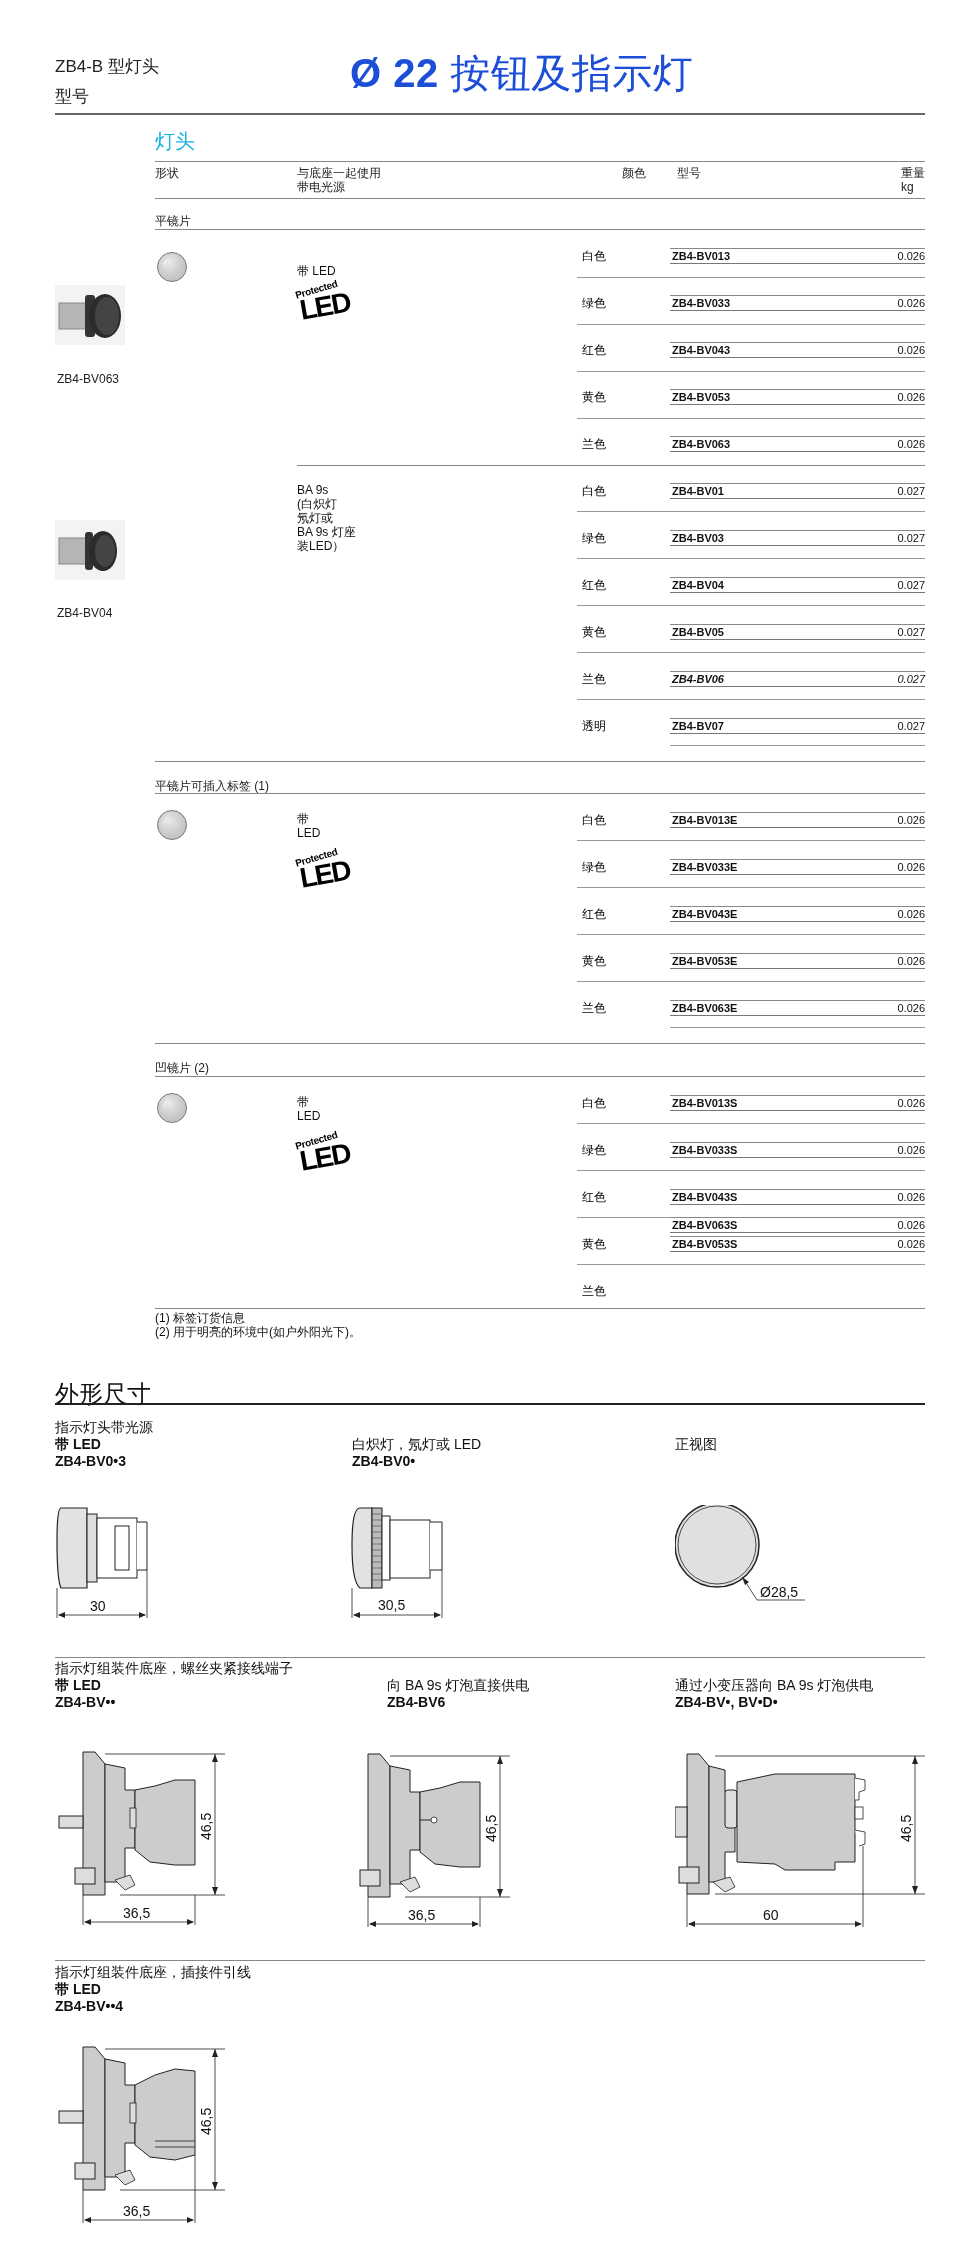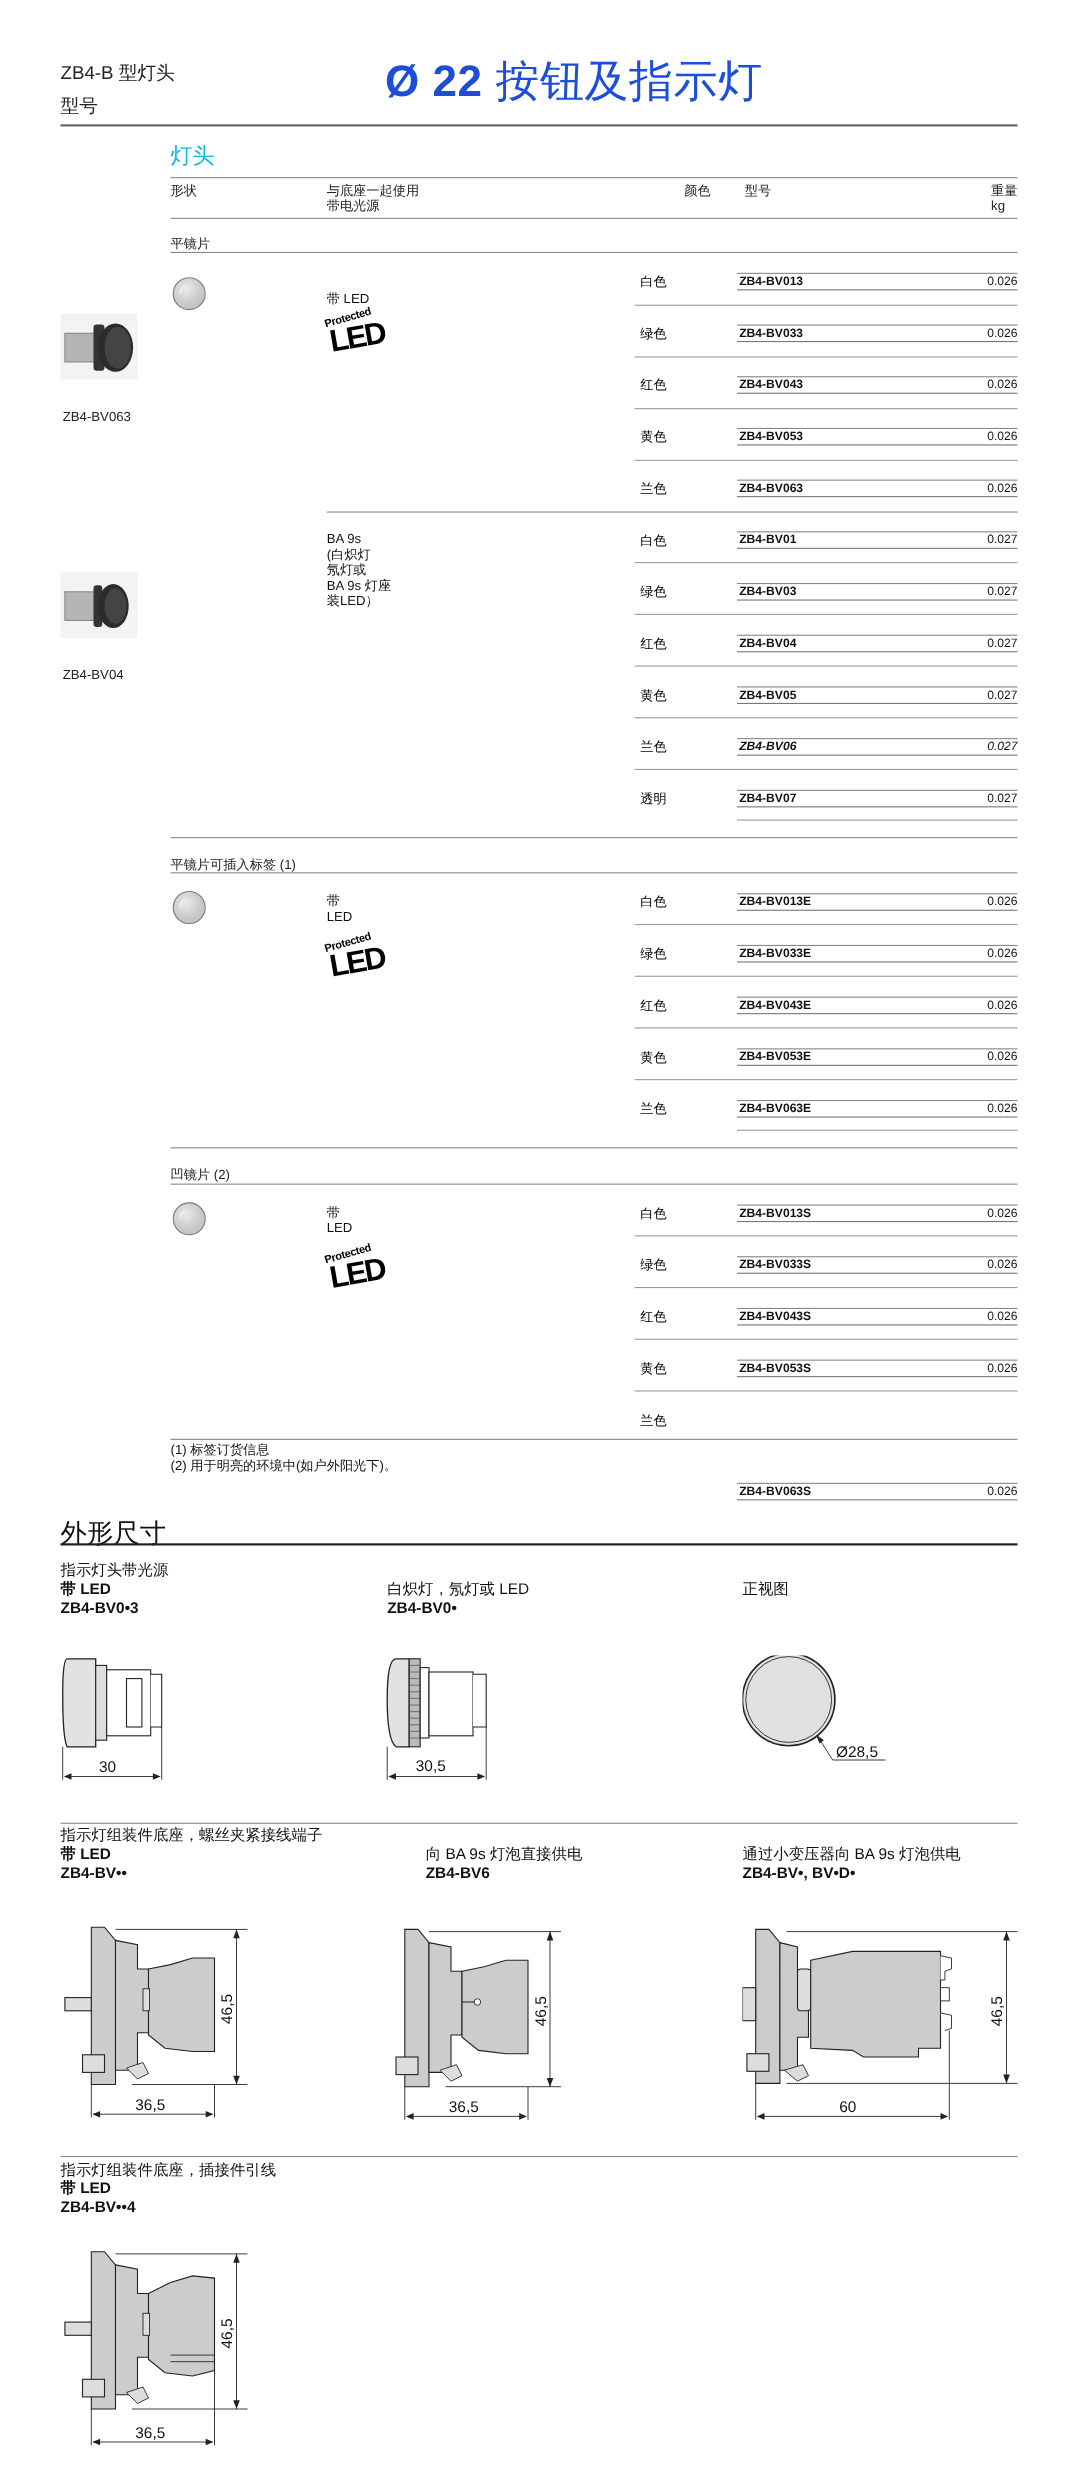--- a/index.html
+++ b/index.html
@@ -285,21 +285,21 @@
 <div>
   <div class="color-cell" style="top:1236px;">黄色</div>
   <div class="ref-cell" style="top:1236px;">
       <span class="code">ZB4-BV053S</span>
       <span class="wt">0.026</span>
     </div>
   <div class="row-sep" style="top:1264px;"></div>
 </div>
 <div>
   <div class="color-cell" style="top:1283px;">兰色</div>
-  <div class="ref-cell" style="top:1348px;">
+  <div class="ref-cell" style="top:1217px;">
       <span class="code">ZB4-BV063S</span>
       <span class="wt">0.026</span>
     </div>
 </div>
 <div class="rule" style="left:155px;top:1308px;width:770px;"></div>
 
 <div class="footnote" style="top:1311px;">
   <div>(1) 标签订货信息</div>
   <div>(2) 用于明亮的环境中(如户外阳光下)。</div>
 </div>

